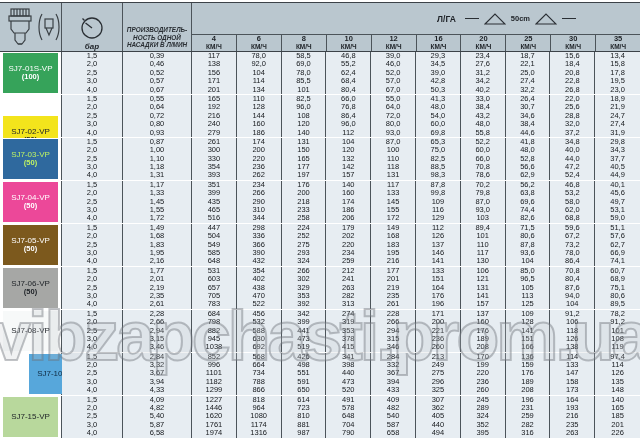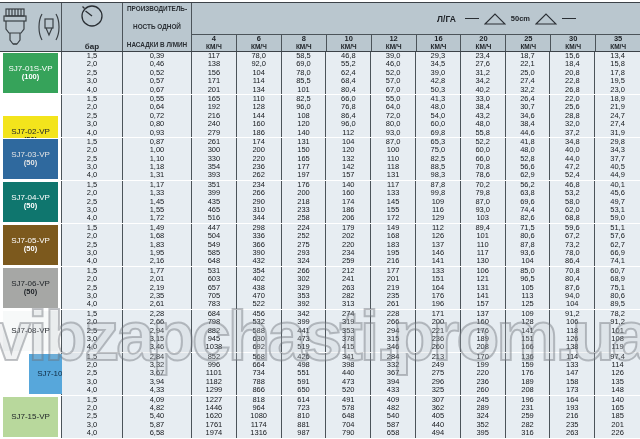--- a/index.html
+++ b/index.html
@@ -5,21 +5,21 @@
   html,body{margin:0;padding:0;background:#fff;}
   *{box-sizing:border-box;}
   #stage{
     position:relative;width:640px;height:439px;background:#fff;
     font-family:"Liberation Sans",sans-serif;overflow:hidden;
     -webkit-font-smoothing:antialiased;
   }
   .top-strip{height:2px;background:#fff;}
   
   .header{display:flex;height:50px;background:#bac7cf;border-top:1px solid #3c4248;border-bottom:1px solid #3c4248;}
-  .h-cell{border-right:1px solid #4c545a;display:flex;align-items:center;justify-content:space-between;}
+  .h-cell{border-right:1px solid #4c545a;display:flex;align-items:center;justify-content:flex-end;font-style:italic;}
   .icons-cell{width:62px;gap:2px;}
   .bar-cell{width:61px;flex-direction:column;gap:1px;}
   .bar-label{font-size:8px;font-weight:bold;color:#1d2126;}
   .flow-cell{width:69px;flex-direction:column;padding:2px;}
   .flow-line{font-size:6.4px;font-weight:bold;color:#2a2f34;line-height:7.6px;text-align:center;white-space:nowrap;}
   .speed-area{flex:1;display:flex;flex-direction:column;border-right:none;}
   .lha-band{height:38px;border-bottom:1px solid #4c545a;display:flex;align-items:center;justify-content:flex-end;padding-right:64px;gap:5px;}
   .lha-label{font-size:8.5px;font-weight:bold;color:#1d2126;margin-right:4px;}
   .spacing-label{font-size:7.5px;font-weight:bold;color:#1d2126;}
   .meas-line{width:14px;height:1px;background:#2a2f34;}
@@ -311,21 +311,21 @@
         <div class="cell">112</div>
         <div class="cell">93,0</div>
         <div class="cell">69,8</div>
         <div class="cell">55,8</div>
         <div class="cell">44,6</div>
         <div class="cell">37,2</div>
         <div class="cell last">31,9</div>
       </div>
       <div class="group">
         <div class="label-cell">
-          <div class="label-block" style="background: rgb(47, 105, 158); color: #e5e5e5; text-align: right;">
+          <div class="label-block" style="background: rgb(47, 105, 158); color: #bef264; text-align: right;">
             <div class="label-name">SJ7-03-VP</div>
             <div class="label-sub">(50)</div>
           </div>
         </div>
         <div class="cell">1,5</div>
         <div class="cell">0,87</div>
         <div class="cell">261</div>
         <div class="cell">174</div>
         <div class="cell">131</div>
         <div class="cell">104</div>
@@ -379,21 +379,21 @@
         <div class="cell">157</div>
         <div class="cell">131</div>
         <div class="cell">98,3</div>
         <div class="cell">78,6</div>
         <div class="cell">62,9</div>
         <div class="cell">52,4</div>
         <div class="cell last">44,9</div>
       </div>
       <div class="group">
         <div class="label-cell">
-          <div class="label-block" style="background: #0f766e; color: rgb(255, 255, 255);">
+          <div class="label-block" style="background: #ec4899; color: rgb(255, 255, 255);">
             <div class="label-name">SJ7-04-VP</div>
             <div class="label-sub">(50)</div>
           </div>
         </div>
         <div class="cell">1,5</div>
         <div class="cell">1,17</div>
         <div class="cell">351</div>
         <div class="cell">234</div>
         <div class="cell">176</div>
         <div class="cell">140</div>

